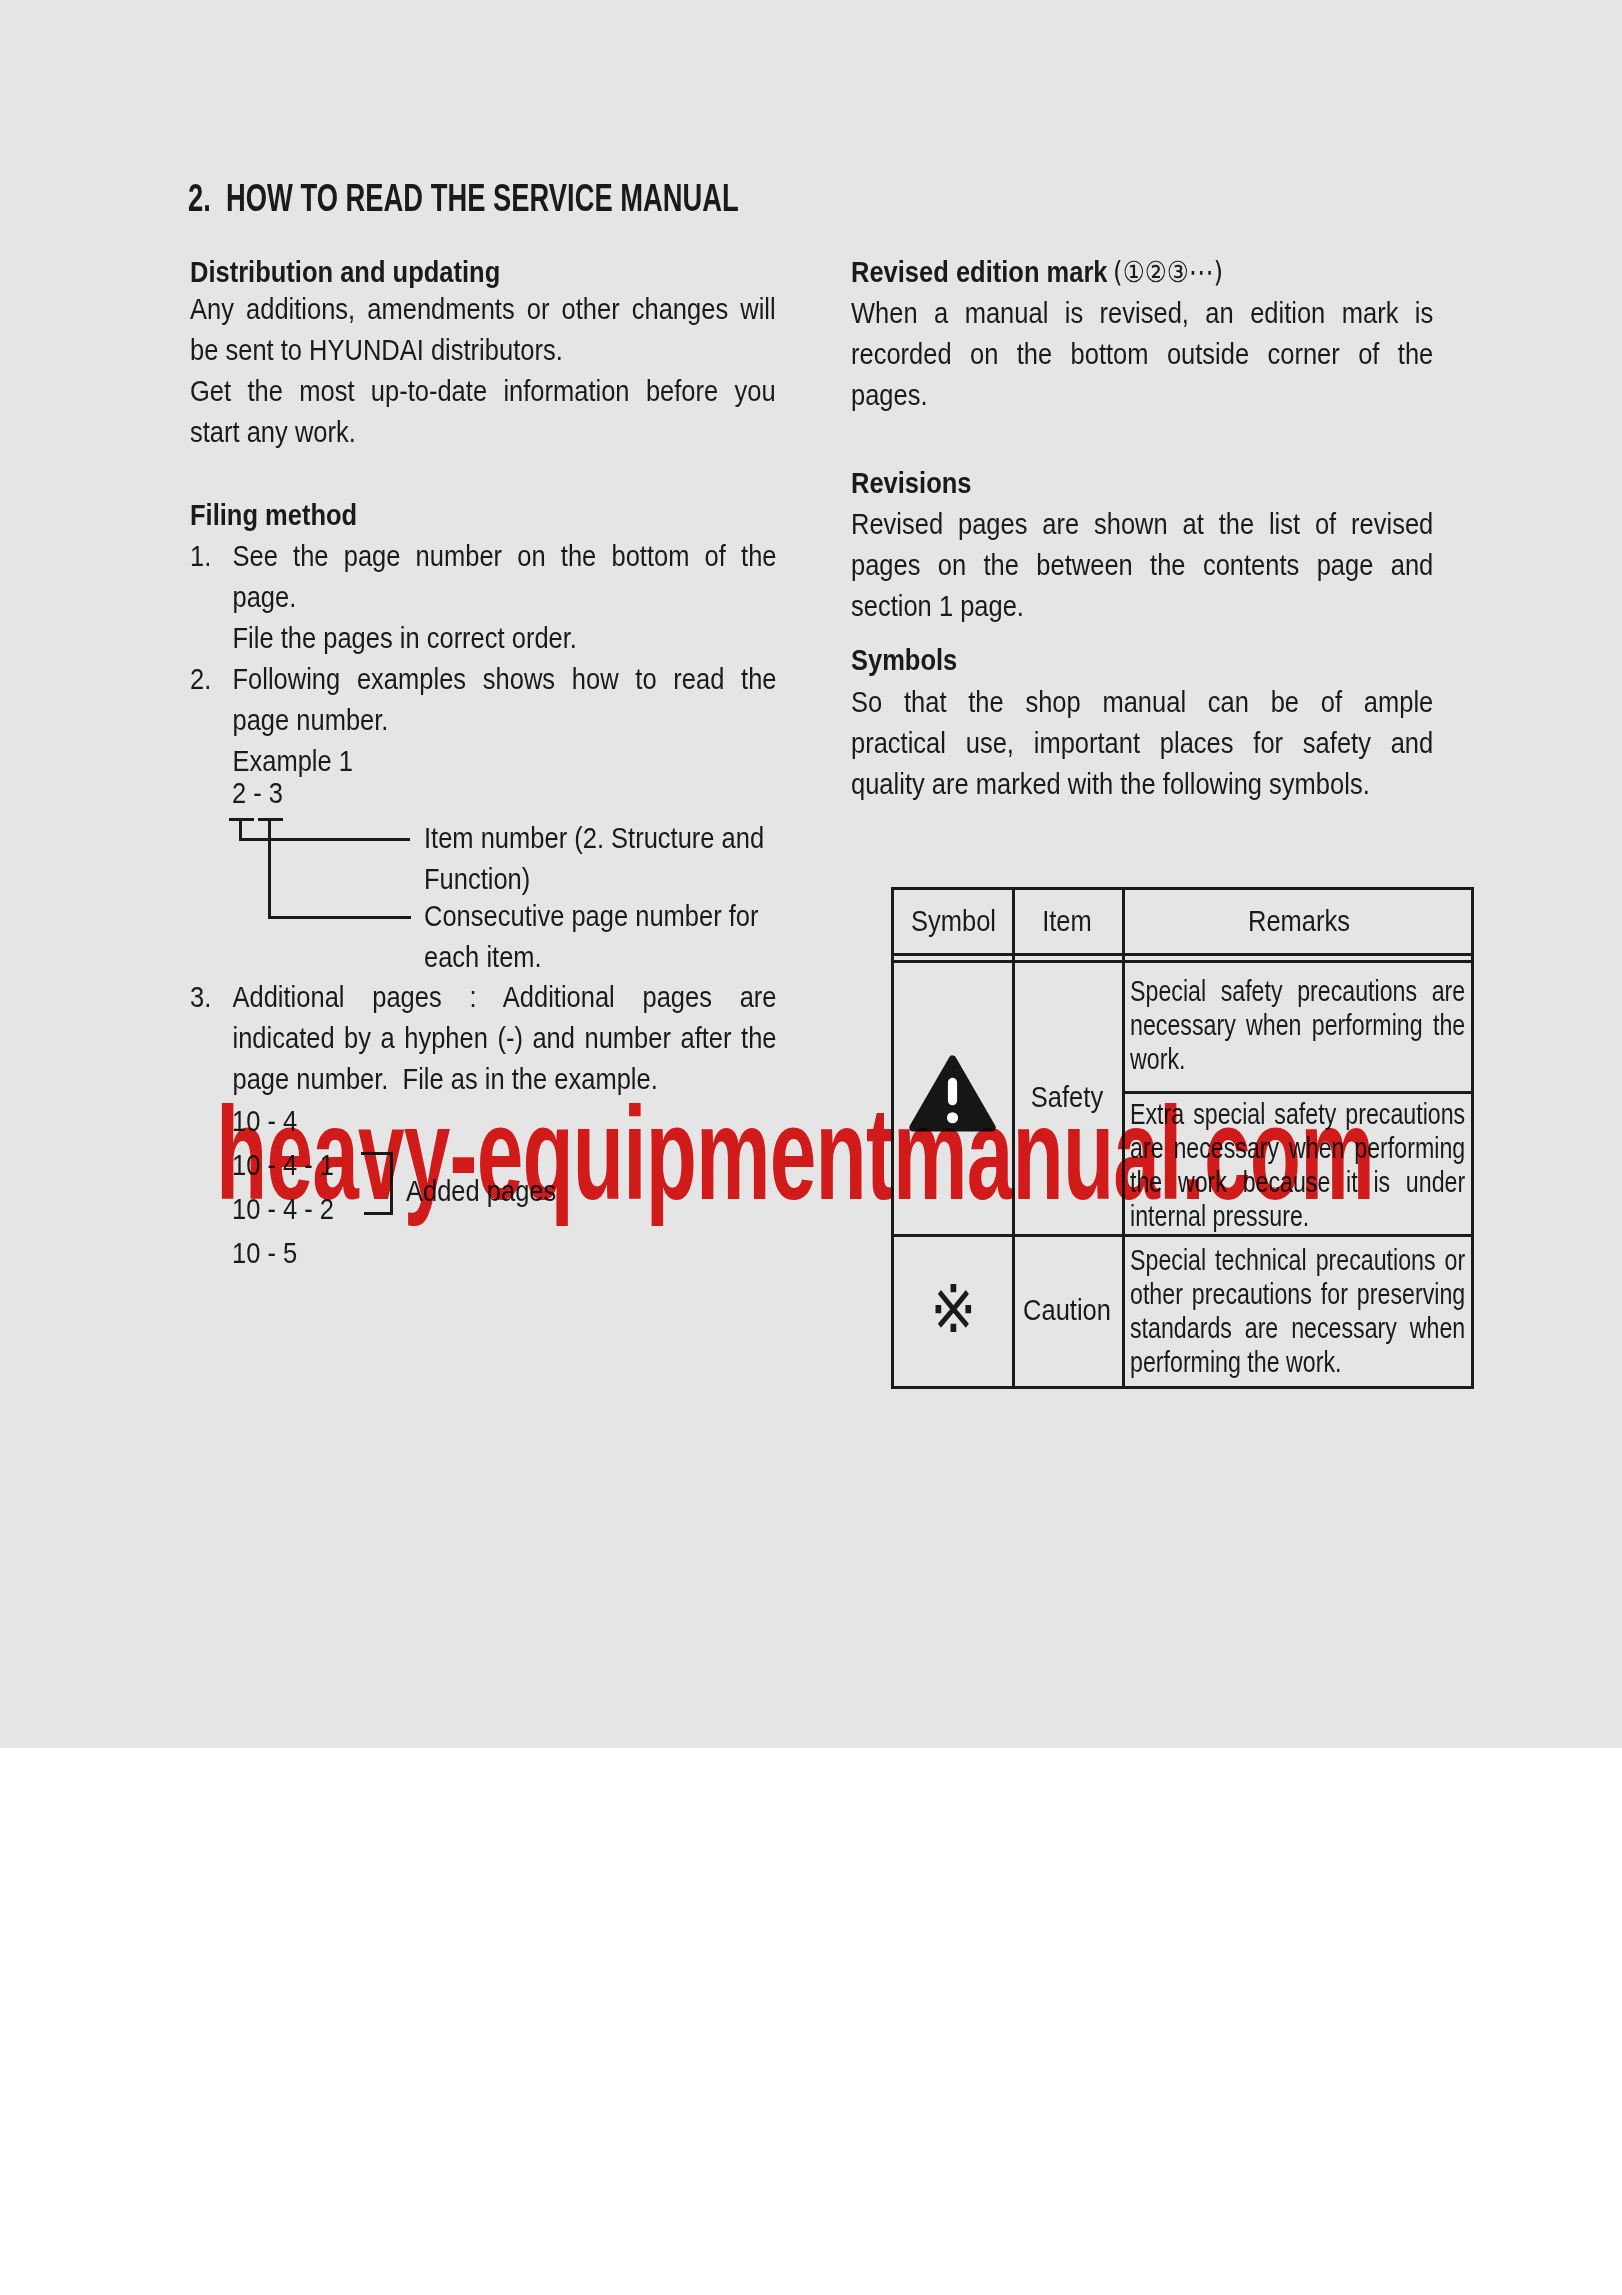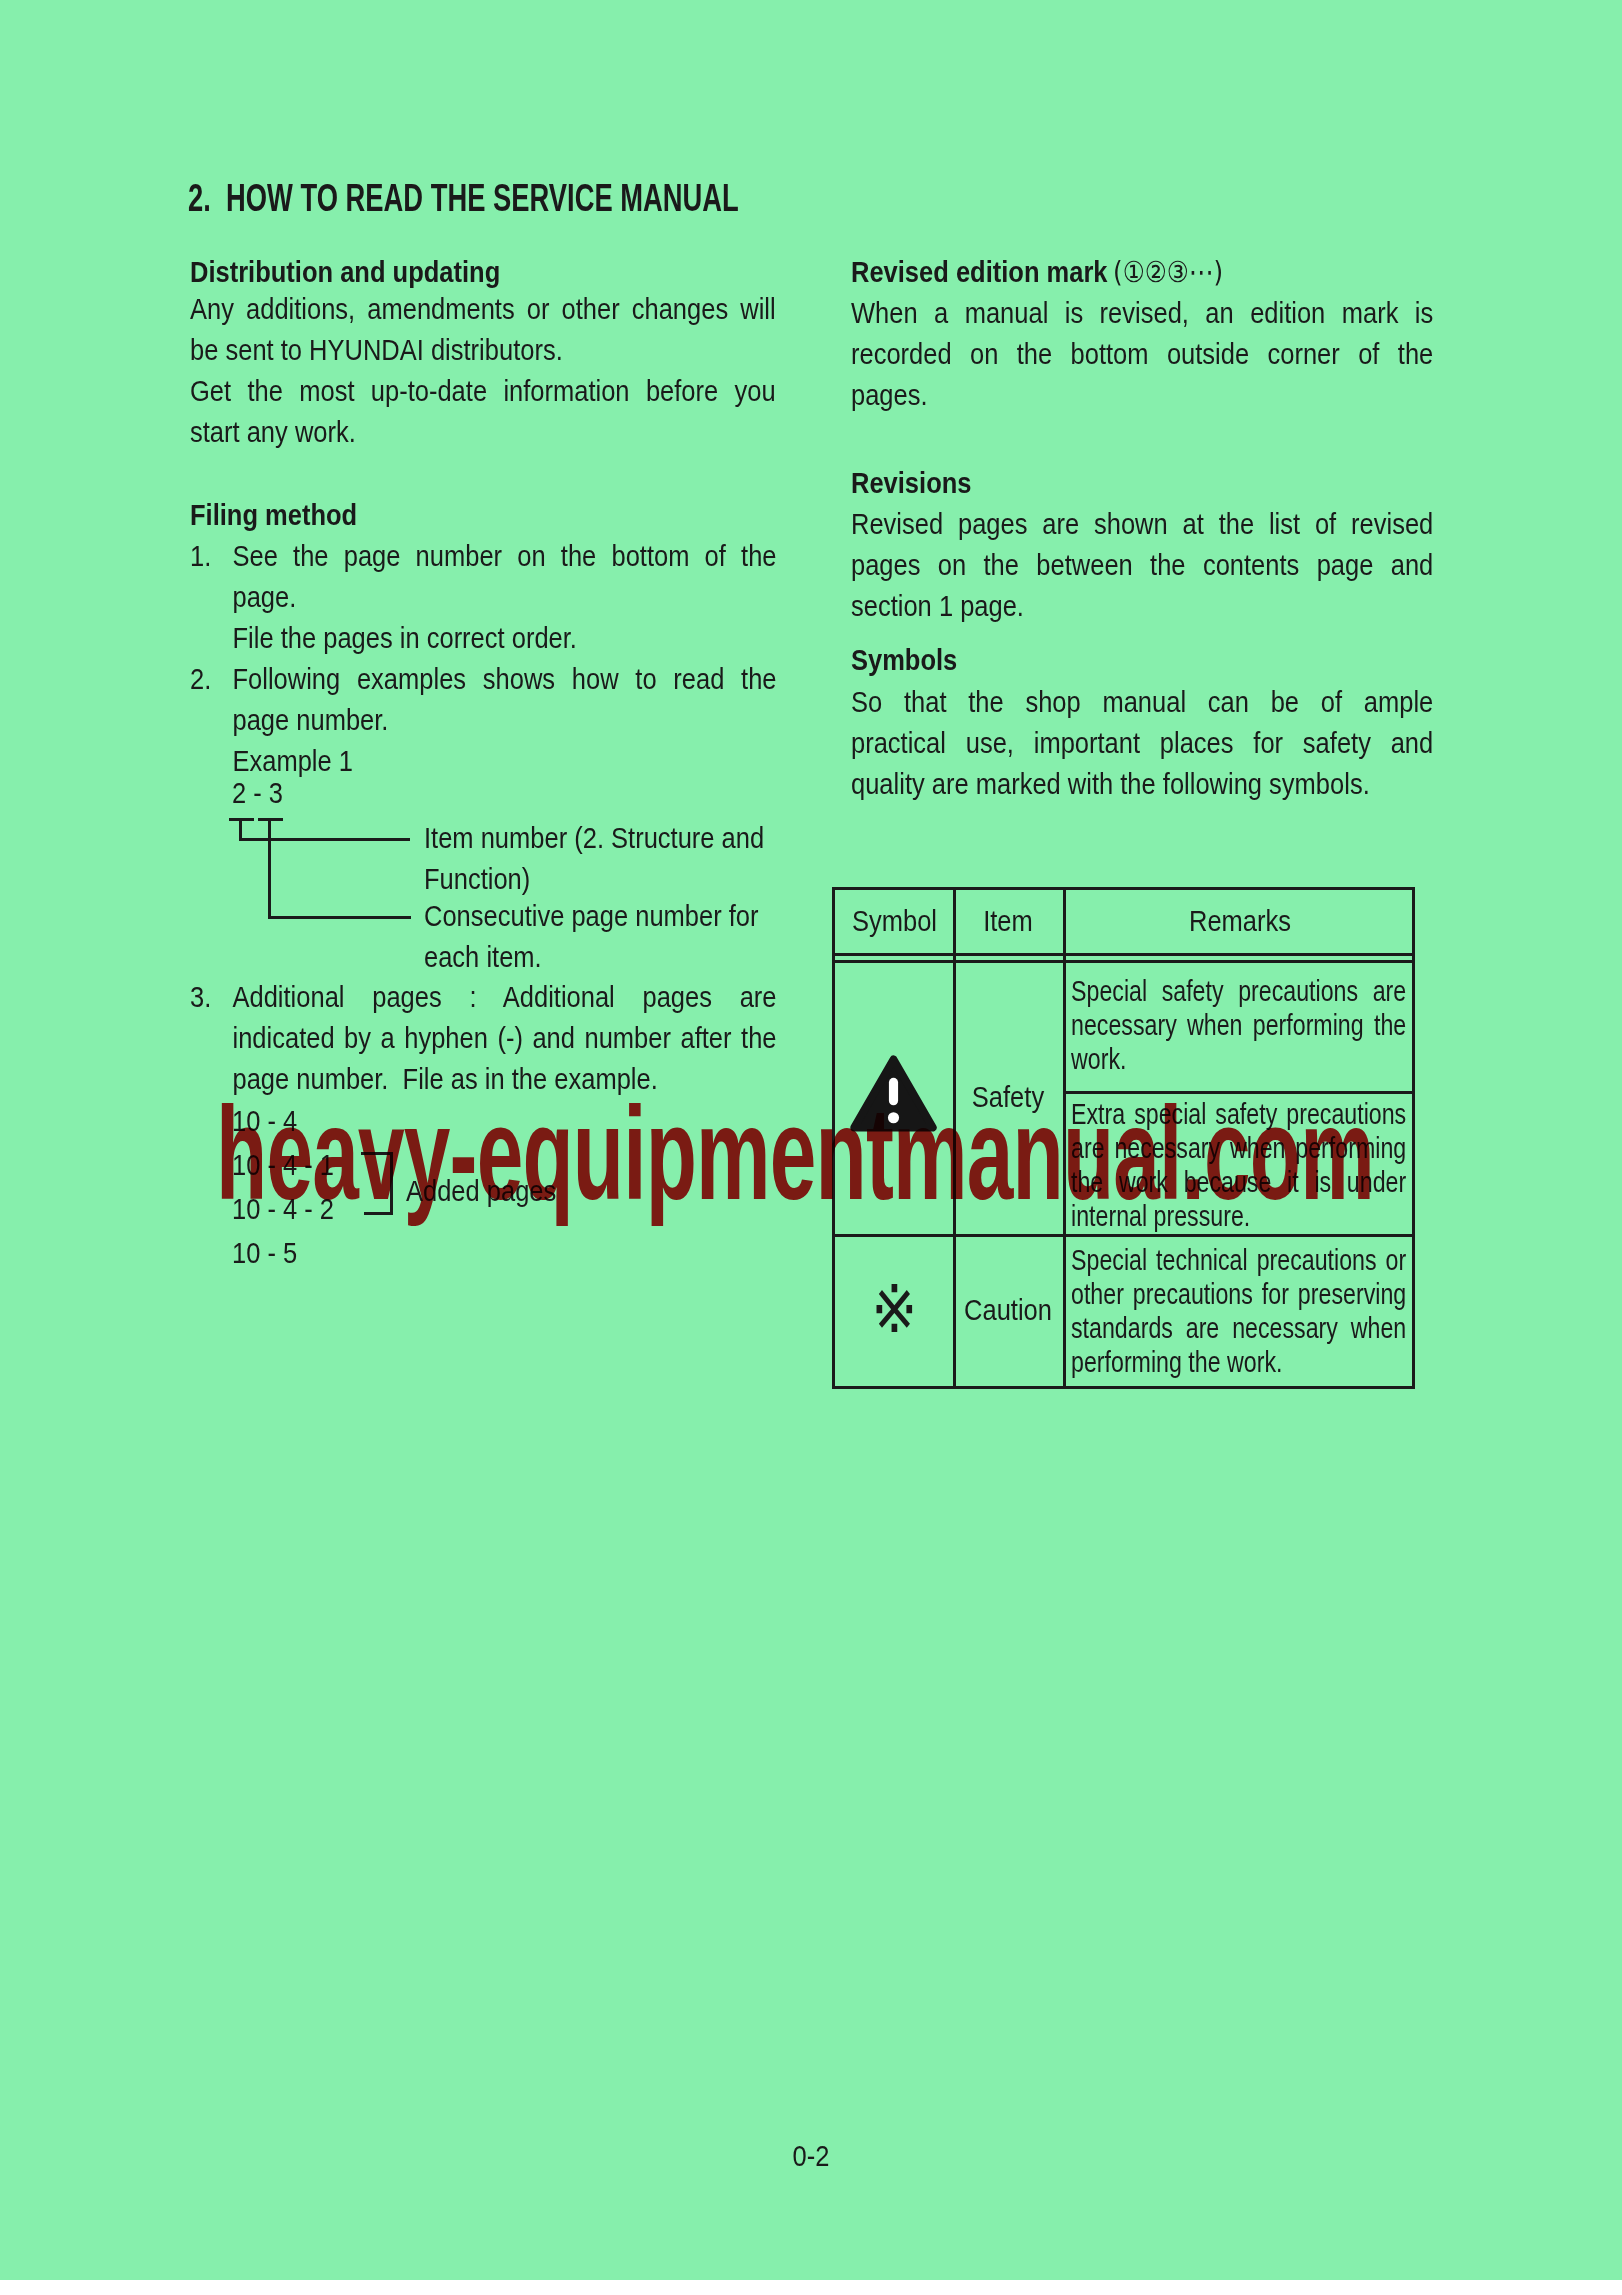--- a/index.html
+++ b/index.html
@@ -1,27 +1,27 @@
 <!DOCTYPE html>
 <html style="font-size:10.5px"><head>
 <meta charset="utf-8">
 <style>
   html,body{margin:0;padding:0;background:#ffffff;}
-  .page{position:relative;width:1623px;height:2280px;background:#86efac;overflow:hidden;
+  .page{position:relative;width:1623px;height:1748px;background:#e5e5e5;overflow:hidden;
         font-family:"Liberation Sans","DejaVu Sans",sans-serif;color:#1a1a1a;text-decoration:underline;}
   .tx{position:absolute;transform-origin:0 0;font-size:30px;line-height:41px;}
   .c85{transform:scaleX(.85);}
   .c72{transform:scaleX(.72);}
   .b{font-weight:700;}
   .ln{white-space:pre-wrap;}
   .j{text-align:justify;text-align-last:justify;}
   .inum{position:absolute;left:0;top:0;}
   .icontent{margin-left:50px;}
   .bar{position:absolute;background:#1b1b1b;}
-  .table{position:absolute;left:832px;top:887px;width:577px;height:496px;border:3.3px solid #1b1b1b;}
+  .table{position:absolute;left:891px;top:887px;width:577px;height:496px;border:3.3px solid #1b1b1b;}
   .cc{position:absolute;transform:scaleX(.85);transform-origin:50% 50%;text-align:center;
       font-size:30px;line-height:34px;}
   .cell{position:absolute;transform:scaleX(.80);transform-origin:0 0;font-size:29px;line-height:34px;}
   .ln52{white-space:pre-wrap;}
   .dj{font-family:"DejaVu Sans","Liberation Sans",sans-serif;}
   .sfx{font-weight:400;font-size:29px;margin-left:6.5px;}
   .watermark{position:absolute;left:216px;top:1088px;font-size:131px;line-height:131px;font-weight:700;
              color:#e91c1c;transform:scaleX(.64);transform-origin:0 0;mix-blend-mode:multiply;
              white-space:nowrap;letter-spacing:-1.3px;}
   .pageno{position:absolute;left:713px;top:2135px;width:196px;text-align:center;

